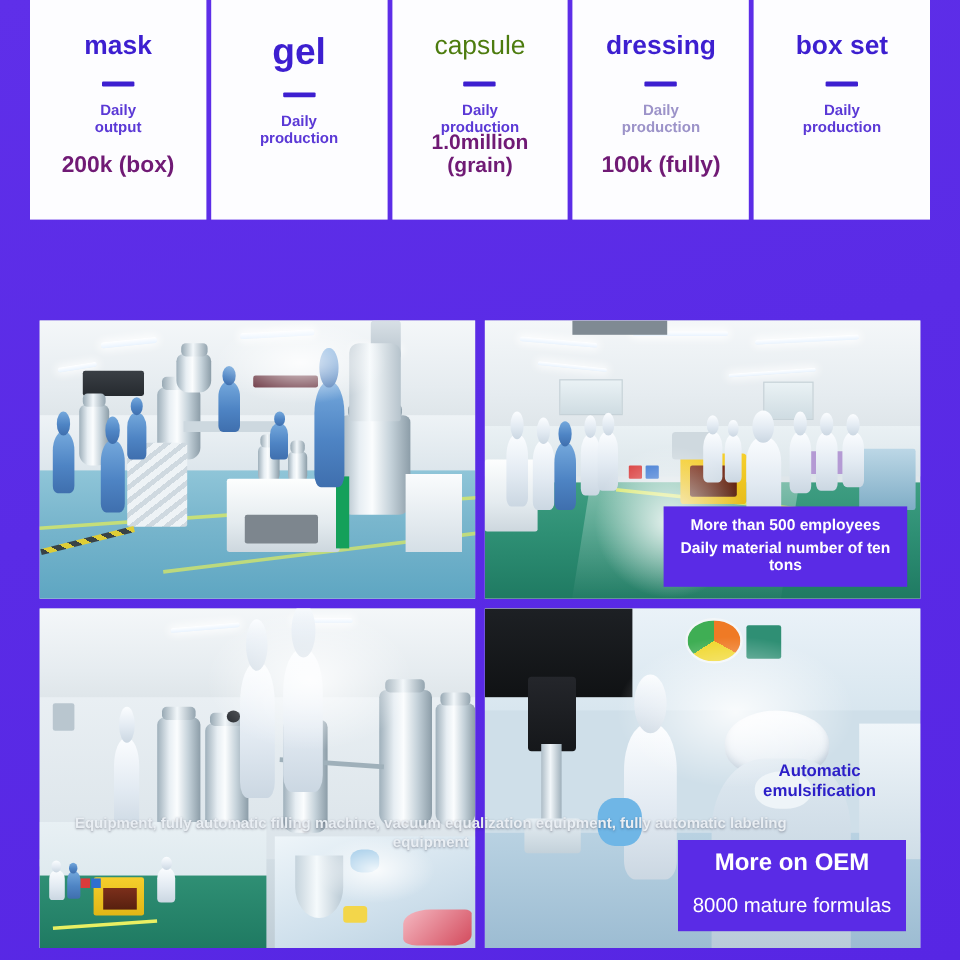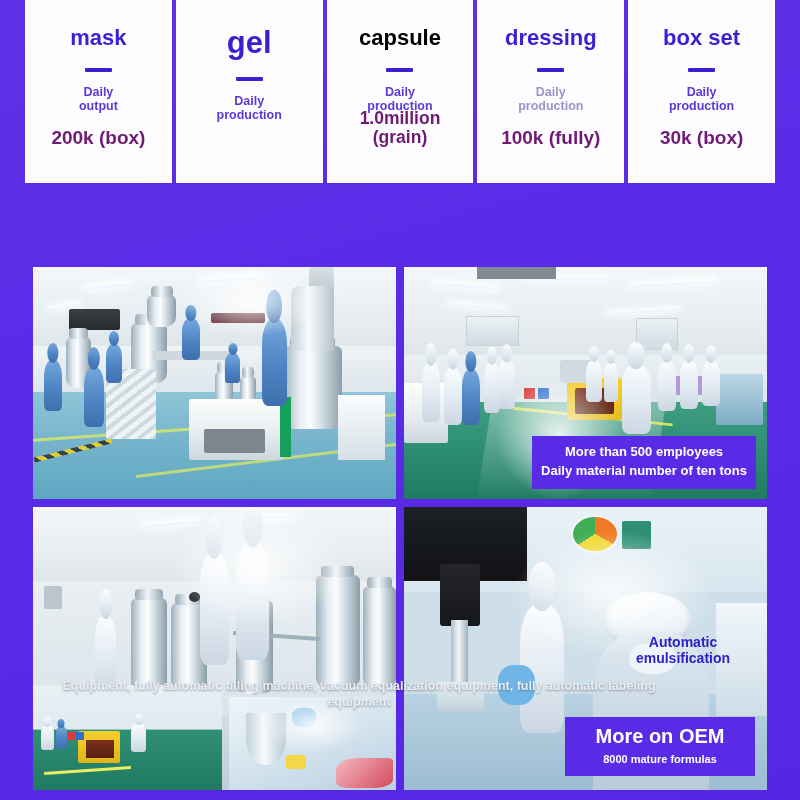--- a/index.html
+++ b/index.html
@@ -58,21 +58,21 @@
     position: relative;
     overflow: hidden;
   }
   .card-title {
     font-size: 22px;
     font-weight: bold;
     color: #3d1fd0;
     line-height: 1;
     white-space: nowrap;
   }
-  .card-title.gray { color: #000000; font-weight: bold; }
+  .card-title.gray { color: #4d7c0f; font-weight: normal; }
   .card-title.big  { font-size: 31px; }
   .card-rule {
     width: 27px;
     height: 4px;
     background: #3d1fd0;
     border-radius: 1px;
     margin-top: 19px;
   }
   .card-sub {
     margin-top: 13px;
@@ -277,40 +277,40 @@
   .badge {
     position: absolute;
     background: #5a2be6;
     color: #ffffff;
     text-align: center;
     box-sizing: border-box;
   }
   .badge-employees {
     right: 11px;
     bottom: 10px;
-    width: 224px;
+    width: 203px;
     padding: 9px 6px 10px;
   }
   .badge-employees .l1 {
     font-size: 13px; font-weight: bold; line-height: 1.1; white-space: nowrap;
   }
   .badge-employees .l2 {
     font-size: 13px; font-weight: bold; line-height: 1.12; margin-top: 5px;
   }
   .badge-oem {
     right: 12px;
     bottom: 14px;
     width: 190px;
     padding: 9px 6px 11px;
   }
   .badge-oem .l1 {
     font-size: 20px; font-weight: bold; line-height: 1.05;
   }
   .badge-oem .l2 {
-    font-size: 11px; font-weight: bold; line-height: 1.1; margin-top: 6px;
+    font-size: 17px; font-weight: normal; line-height: 1.1; margin-top: 16px;
   }
 
   .caption-emulsification {
     position: absolute;
     right: 18px;
     top: 128px;
     width: 132px;
     color: #2c1fc8;
     font-size: 14px;
     font-weight: bold;
@@ -382,21 +382,20 @@
       <div class="card-value">100k (fully)</div>
     </div>
 
     <div class="card">
       <div class="card-title">box set</div>
       <div class="card-rule"></div>
       <div class="card-sub">
         <div>Daily</div>
         <div>production</div>
       </div>
-      <div class="card-value">30k (box)</div>
     </div>
 
   </div>
 
   <div class="photos">
 
     <div class="photo p1">
       <div class="ceiling"></div>
       <div class="wallband"></div>
       <div class="floor"></div>

